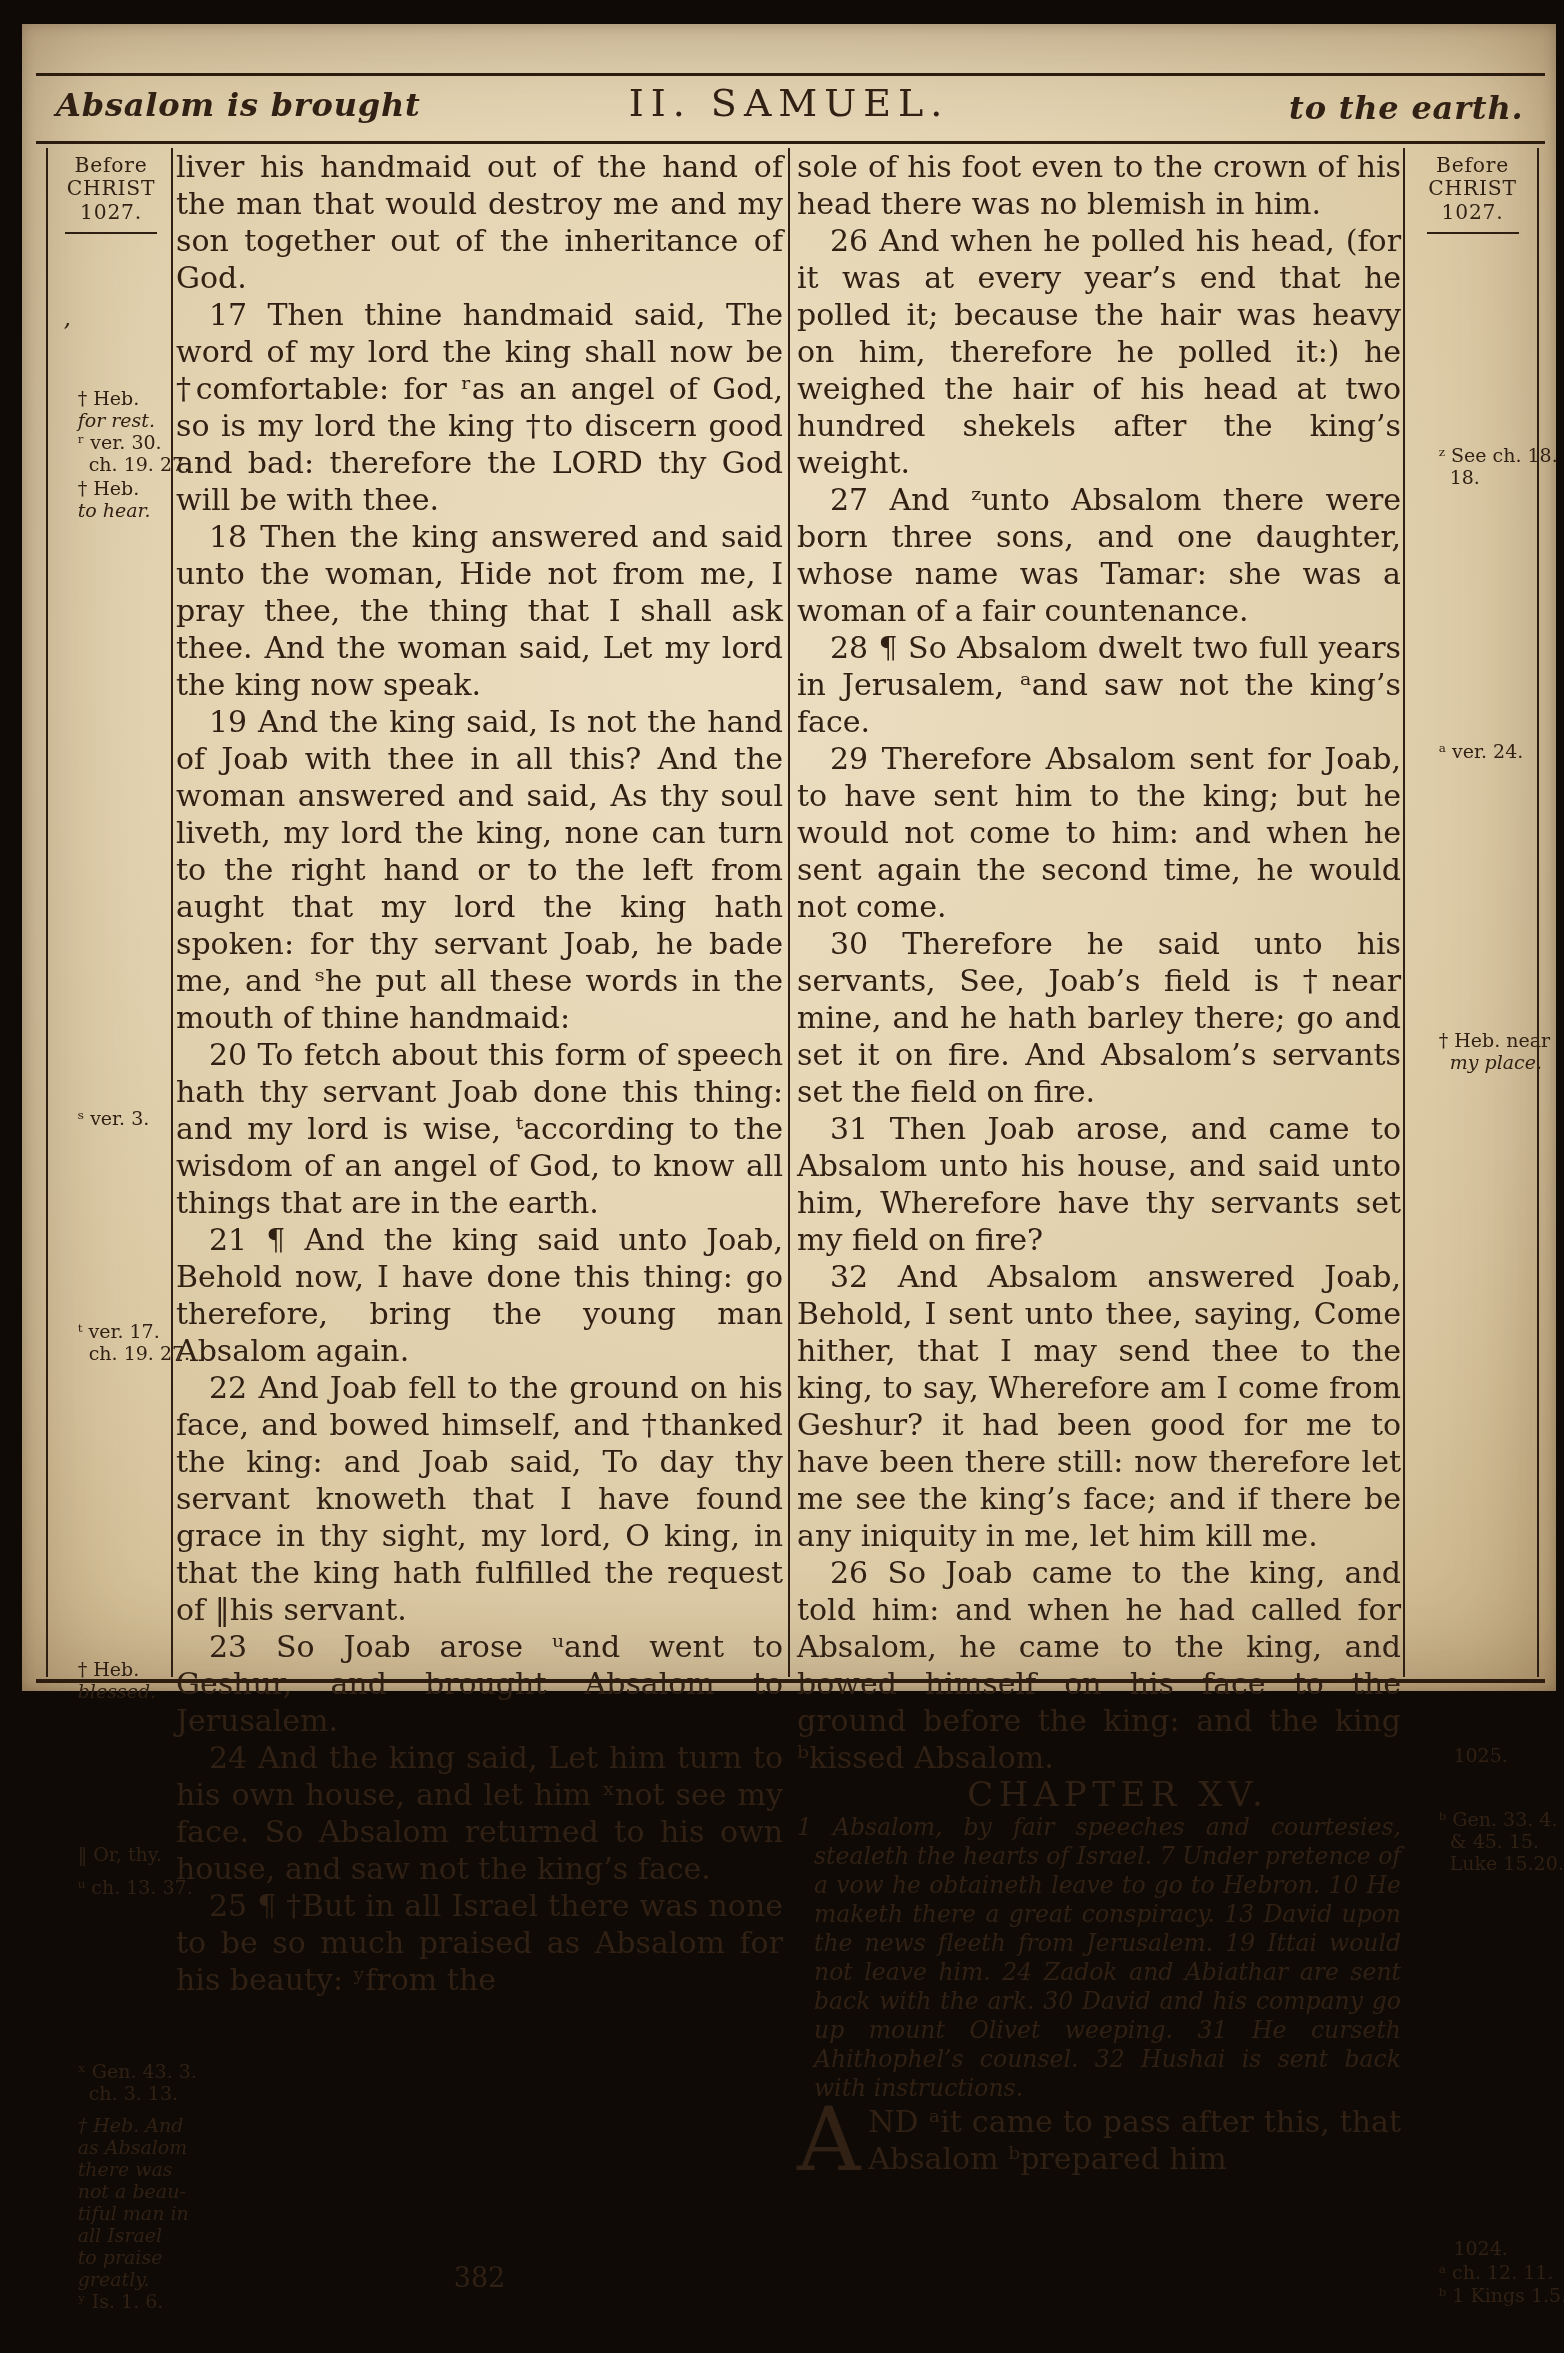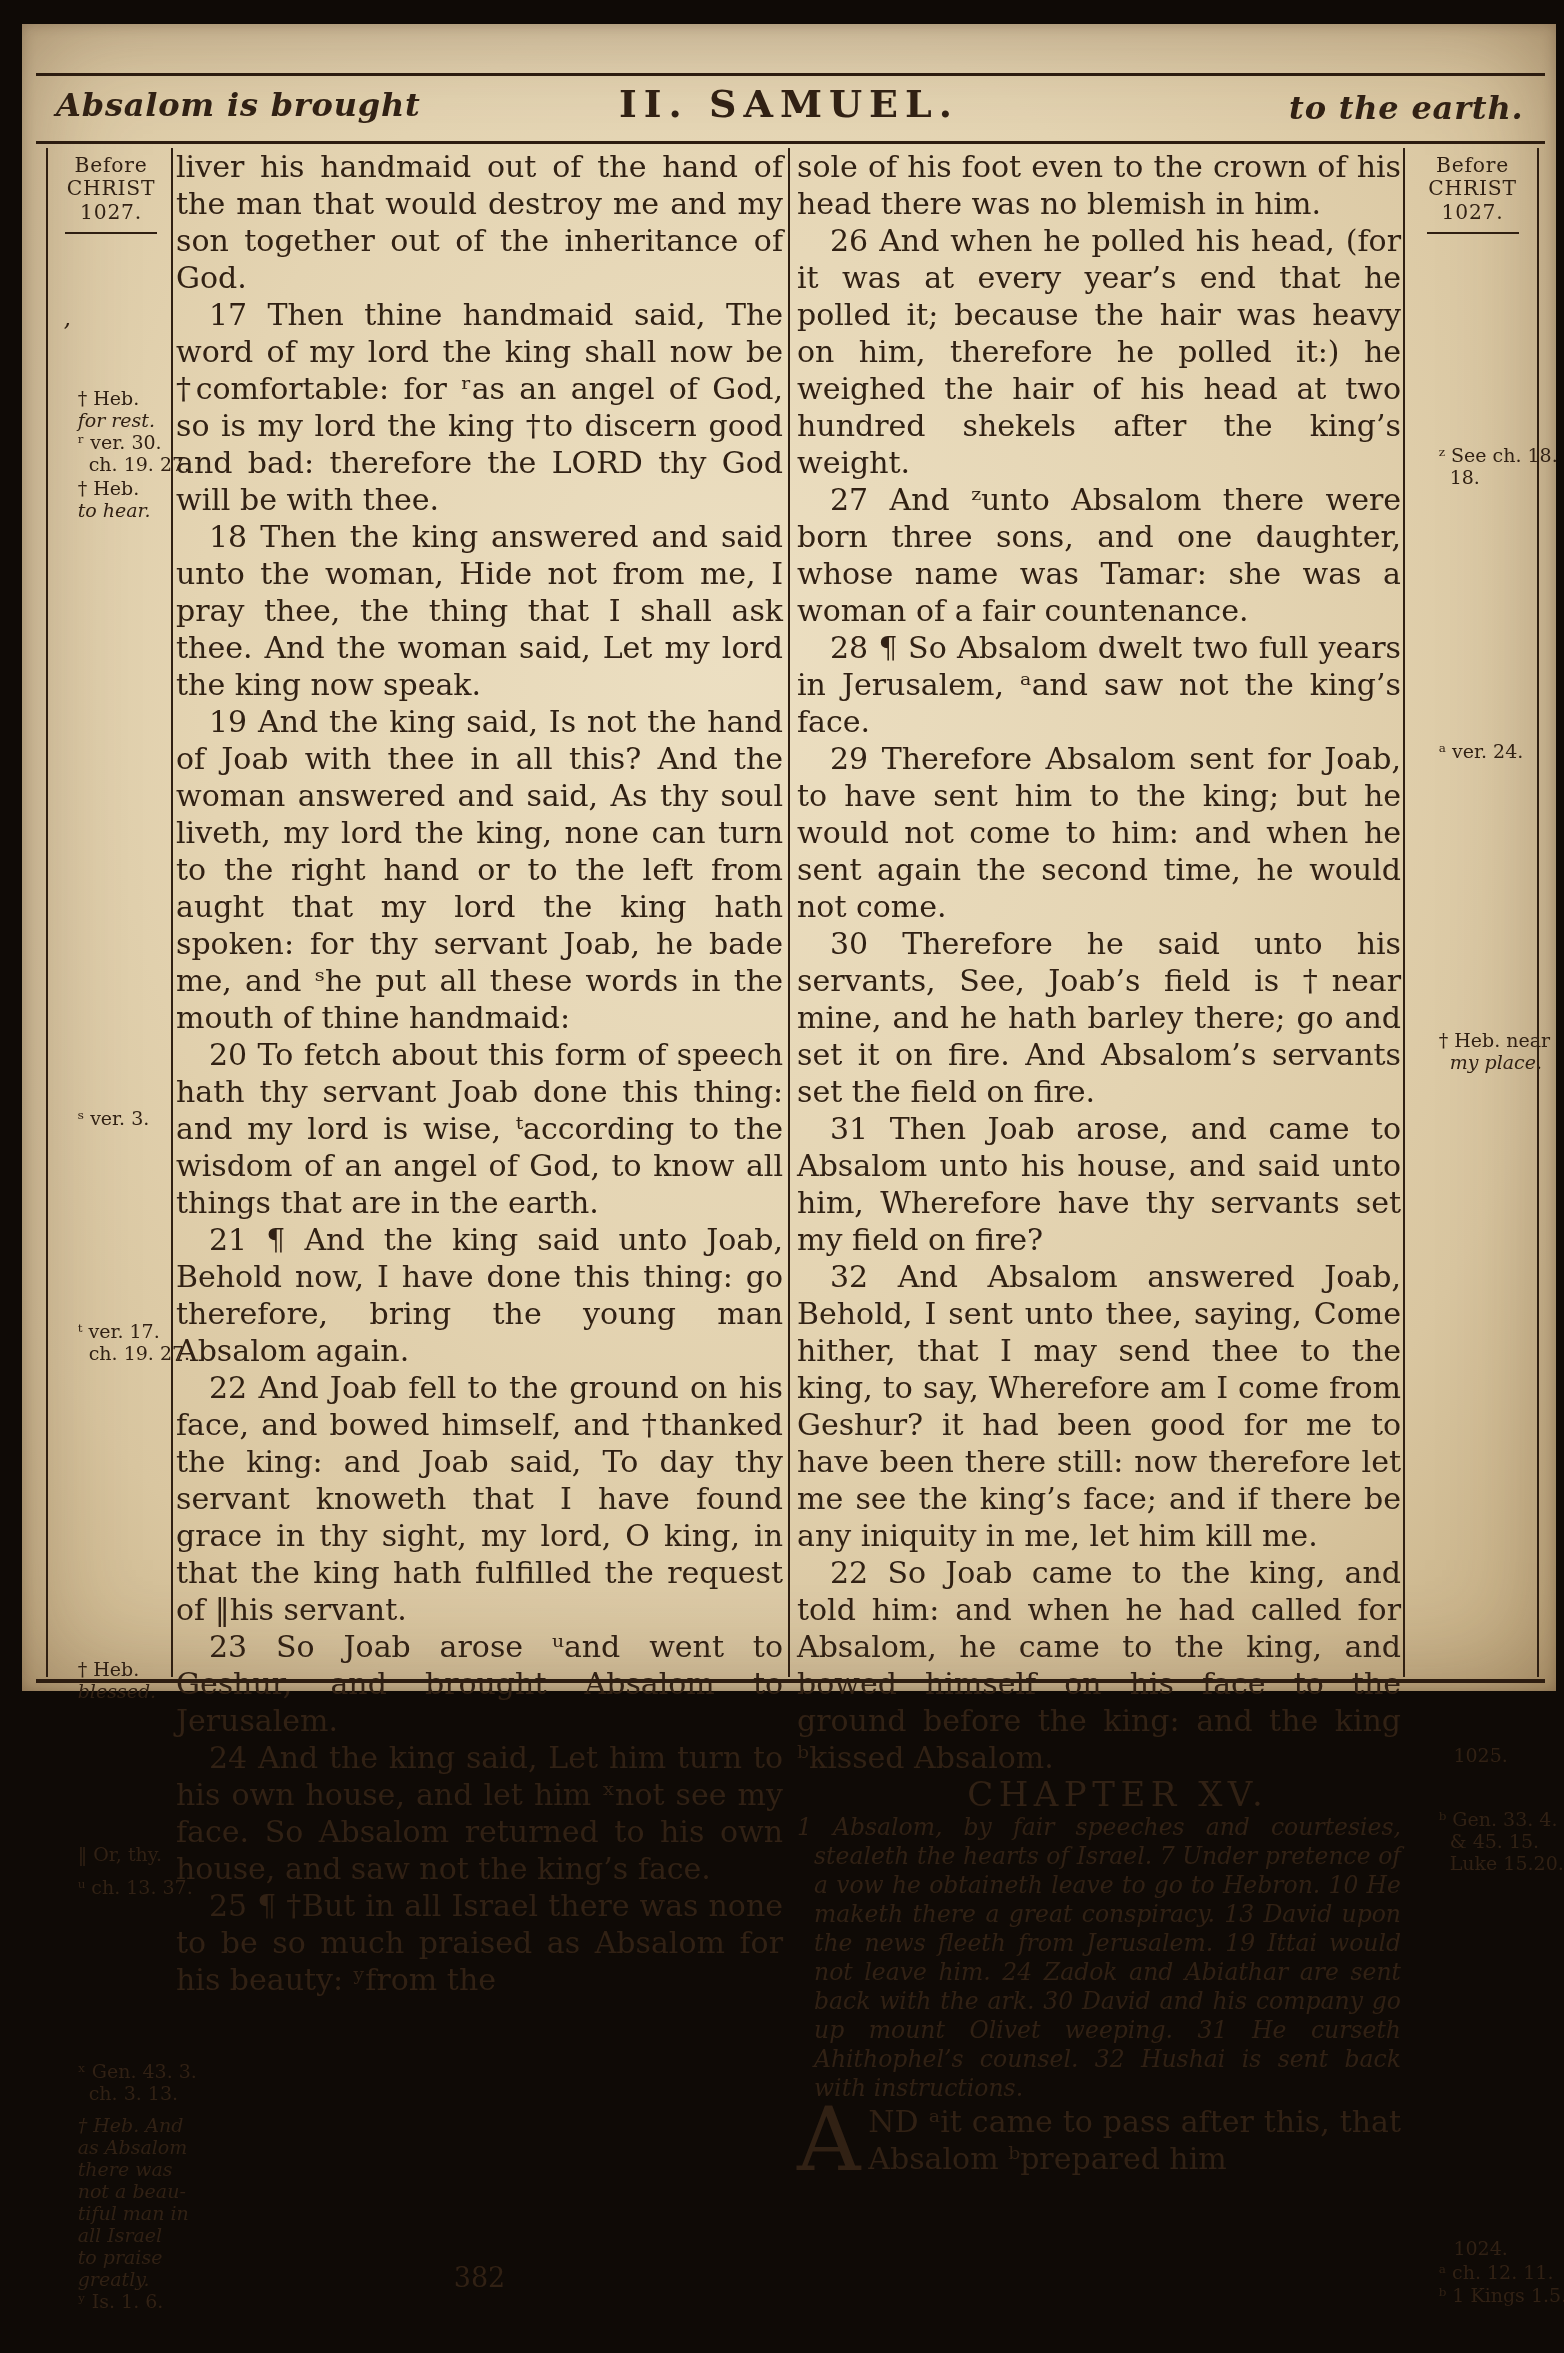--- a/index.html
+++ b/index.html
@@ -17,21 +17,21 @@
   .rule-h{position:absolute;left:14px;right:11px;background:#2c1c10;}
   .vrule{position:absolute;top:124px;bottom:12.5px;width:2.3px;background:#2f1f12;}
   .header-row{position:absolute;top:53px;left:31px;right:31px;height:55px;}
   .running-left,.running-right{
     font-style:italic;font-weight:bold;font-size:32px;letter-spacing:0.8px;
   }
   .running-left{position:absolute;left:3.1px;top:9.4px;}
   .running-right{position:absolute;right:1.6px;top:12.5px;}
   .running-center{
     position:absolute;left:0;right:0;top:4.7px;text-align:center;
-    font-size:38px;letter-spacing:7px;font-weight:bold;
+    font-size:38px;letter-spacing:7px;font-weight:normal;
   }
   .main{position:absolute;left:0;right:0;top:124px;bottom:14px;}
   .margin-col{position:absolute;top:0;bottom:0;font-size:19px;line-height:22px;}
   .margin-col.left{left:27px;width:124px;}
   .margin-col.right{left:1388px;width:125px;}
   .bc{position:absolute;top:6.3px;left:0;right:0;text-align:center;font-size:20.3px;line-height:23.5px;letter-spacing:0.8px;}
   .bc .bc-rule{width:92px;height:2.3px;background:#2f1f12;margin:7.8px auto 0;}
   .mnote{position:absolute;left:4.7px;right:0;margin-left:24px;}
   .mnote .it{font-style:italic;}
   .mnote.num{left:0;right:7.8px;text-align:center;}
@@ -146,21 +146,21 @@
 
     <div class="col right-col">
       <p class="verse cont">sole of his foot even to the crown of his head there was no blemish in him.</p>
       <p class="verse">26 And when he polled his head, (for it was at every year’s end that he polled it; because the hair was heavy on him, therefore he polled it:) he weighed the hair of his head at two hundred shekels after the king’s weight.</p>
       <p class="verse">27 And ᶻunto Absalom there were born three sons, and one daughter, whose name was Tamar: she was a woman of a fair countenance.</p>
       <p class="verse">28 ¶ So Absalom dwelt two full years in Jerusalem, ᵃand saw not the king’s face.</p>
       <p class="verse">29 Therefore Absalom sent for Joab, to have sent him to the king; but he would not come to him: and when he sent again the second time, he would not come.</p>
       <p class="verse">30 Therefore he said unto his servants, See, Joab’s field is †near mine, and he hath barley there; go and set it on fire. And Absalom’s servants set the field on fire.</p>
       <p class="verse">31 Then Joab arose, and came to Absalom unto his house, and said unto him, Wherefore have thy servants set my field on fire?</p>
       <p class="verse">32 And Absalom answered Joab, Behold, I sent unto thee, saying, Come hither, that I may send thee to the king, to say, Wherefore am I come from Geshur? it had been good for me to have been there still: now therefore let me see the king’s face; and if there be any iniquity in me, let him kill me.</p>
-      <p class="verse">22 So Joab came to the king, and told him: and when he had called for Absalom, he came to the king, and bowed himself on his face to the ground before the king: and the king ᵇkissed Absalom.</p>
+      <p class="verse">26 So Joab came to the king, and told him: and when he had called for Absalom, he came to the king, and bowed himself on his face to the ground before the king: and the king ᵇkissed Absalom.</p>
 
       <p class="verse chapter-title">CHAPTER XV.</p>
       <p class="chapter-summary">1 Absalom, by fair speeches and courtesies, stealeth the hearts of Israel. 7 Under pretence of a vow he obtaineth leave to go to Hebron. 10 He maketh there a great conspiracy. 13 David upon the news fleeth from Jerusalem. 19 Ittai would not leave him. 24 Zadok and Abiathar are sent back with the ark. 30 David and his company go up mount Olivet weeping. 31 He curseth Ahithophel’s counsel. 32 Hushai is sent back with instructions.</p>
       <p class="verse cont verse-one"><span class="dropcap">A</span><span>ND ᵃit came to pass after this, that Absalom ᵇprepared him</span></p>
     </div>
 
     <div class="margin-col right">
       <div class="bc">
         <div>Before</div>
         <div>CHRIST</div>

